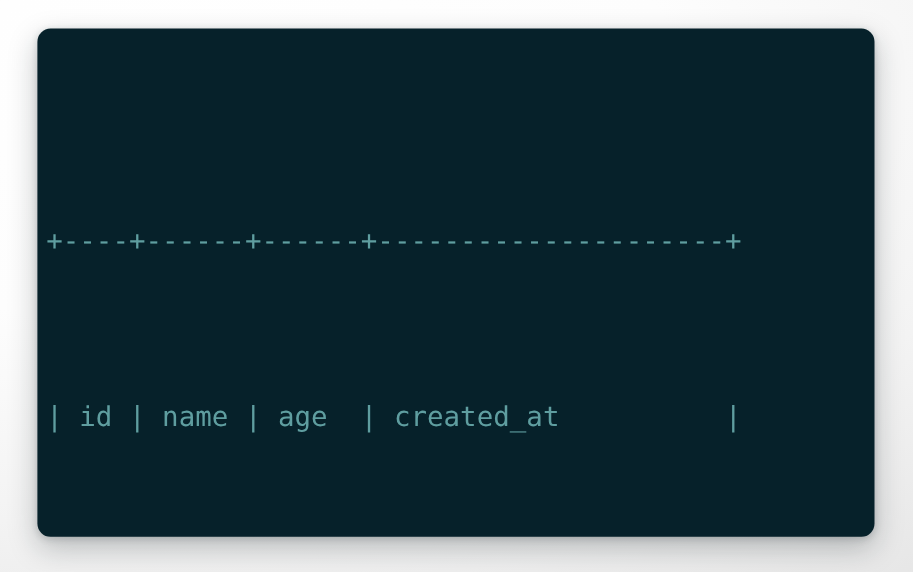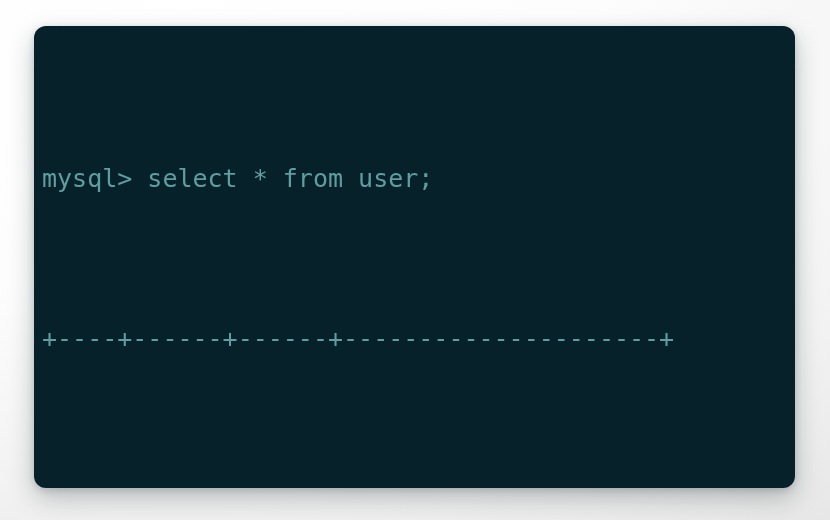--- a/index.html
+++ b/index.html
@@ -61,21 +61,20 @@
 </style>
 </head>
 <body>
 
 <div id="page">
 
   <div id="terminal-window">
 
     <div id="terminal-output">
 
-      <span class="term-line">mysql&gt; select * from user;</span>
 
       <span class="term-line">+----+------+------+---------------------+</span>
 
       <span class="term-line">| id | name | age  | created_at          |</span>
 
       
 
       
 
       

